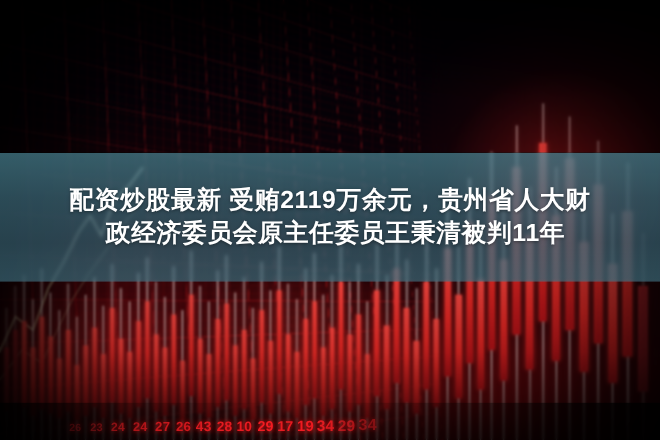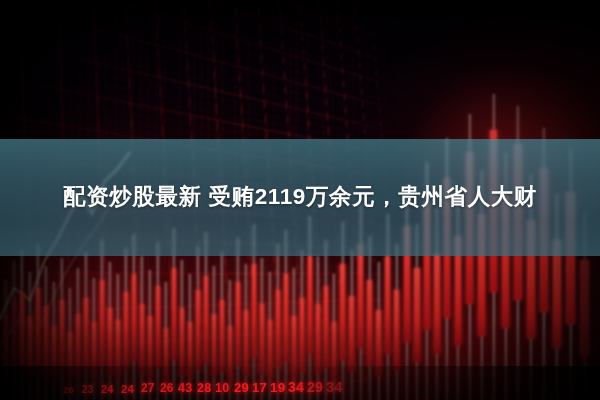--- a/index.html
+++ b/index.html
@@ -429,15 +429,16 @@
     <span class="tick" style="left:252px;font-size:13px;opacity:.92;">17</span>
     <span class="tick" style="left:270px;font-size:13.5px;opacity:.92;">19</span>
     <span class="tick" style="left:288px;font-size:14px;opacity:.90;">34</span>
     <span class="tick" style="left:307px;font-size:14px;opacity:.70;">29</span>
     <span class="tick" style="left:326px;font-size:14.5px;opacity:.52;">34</span>
     <div class="axis-shade"></div>
   </div>
 
   <div class="headline-band">
     <div class="headline-line l1">配资炒股最新 受贿2119万余元，贵州省人大财</div>
+    <div class="headline-line l2">政经济委员会原主任委员王秉清被判11年</div>
   </div>
 
 </div>
 
 </body></html>

